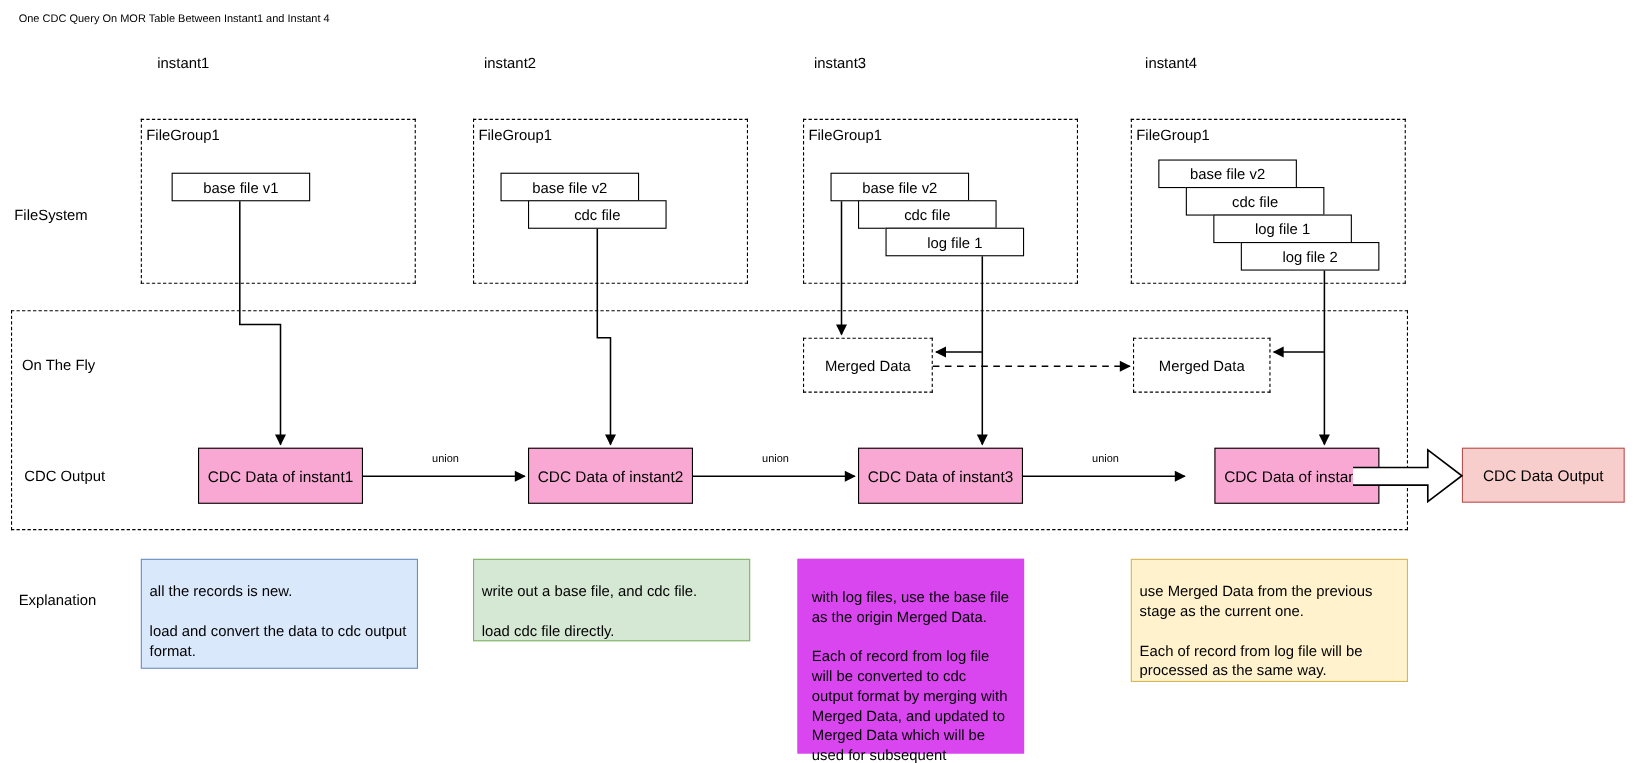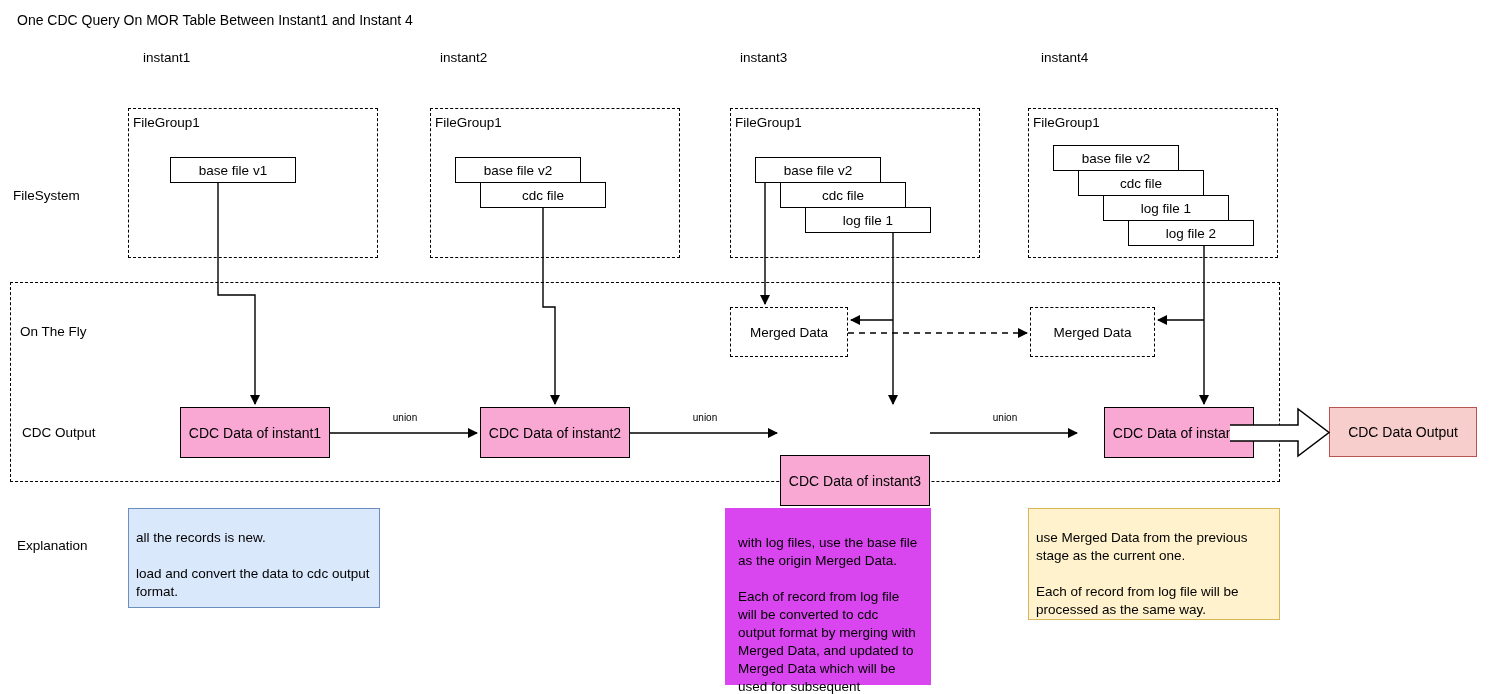--- a/index.html
+++ b/index.html
@@ -1,19 +1,19 @@
 <!DOCTYPE html>
 <html><head>
 <meta charset="utf-8">
 <style>
   html,body{margin:0;padding:0;background:#ffffff;}
   body{font-family:"Liberation Sans",sans-serif;color:#000;}
   #canvas{position:relative;width:1491px;height:694px;background:#fff;overflow:hidden;}
   .lbl{position:absolute;font-size:13.5px;white-space:nowrap;text-align:right;}
-  .title{position:absolute;left:17px;top:12px;font-size:14px;white-space:nowrap;}
+  .title{position:absolute;left:17px;top:12px;font-size:10px;white-space:nowrap;}
   .filegroup{position:absolute;width:250px;height:150px;border:1.3px dashed #000;box-sizing:border-box;z-index:1;}
   .fg-label{position:absolute;left:4px;top:6px;font-size:13.5px;}
   .filebox{position:absolute;width:126px;height:26px;border:1.5px solid #000;background:#fff;box-sizing:border-box;
            display:flex;align-items:center;justify-content:center;font-size:13.5px;z-index:2;}
   .container-dash{position:absolute;left:10px;top:282px;width:1270px;height:200px;border:1.3px dashed #000;box-sizing:border-box;z-index:0;}
   .merged{position:absolute;height:50px;border:1.3px dashed #000;background:#fff;box-sizing:border-box;
           display:flex;align-items:center;justify-content:center;font-size:13.5px;z-index:2;}
   .cdcbox{position:absolute;width:150px;height:51px;border:1.5px solid #000;background:#f9a8d4;box-sizing:border-box;
           display:flex;align-items:center;justify-content:center;font-size:14px;z-index:2;}
   .outputbox{position:absolute;left:1329px;top:407px;width:148px;height:50px;background:#f8cecc;border:1.5px solid #b85450;
@@ -50,53 +50,56 @@
   <div class="filegroup" style="left:430px;top:108px;">
     <div class="fg-label">FileGroup1</div>
   </div>
   <div class="filegroup" style="left:730px;top:108px;">
     <div class="fg-label">FileGroup1</div>
   </div>
   <div class="filegroup" style="left:1028px;top:108px;">
     <div class="fg-label">FileGroup1</div>
   </div>
 
-  <div class="filebox" style="left:170px;top:157px;">base file v1</div>
+  <div class="filebox" style="left:156px;top:157px;">base file v1</div>
 
   <div class="filebox" style="left:455px;top:157px;">base file v2</div>
   <div class="filebox" style="left:480px;top:182px;">cdc file</div>
 
   <div class="filebox" style="left:755px;top:157px;">base file v2</div>
   <div class="filebox" style="left:780px;top:182px;">cdc file</div>
   <div class="filebox" style="left:805px;top:207px;">log file 1</div>
 
   <div class="filebox" style="left:1053px;top:145px;">base file v2</div>
   <div class="filebox" style="left:1078px;top:170px;">cdc file</div>
   <div class="filebox" style="left:1103px;top:195px;">log file 1</div>
   <div class="filebox" style="left:1128px;top:220px;">log file 2</div>
 
   <div class="container-dash"></div>
 
   <div class="merged" style="left:730px;top:307px;width:118px;">Merged Data</div>
   <div class="merged" style="left:1030px;top:307px;width:125px;">Merged Data</div>
 
   <div class="cdcbox" style="left:180px;top:407px;">CDC Data of instant1</div>
   <div class="cdcbox" style="left:480px;top:407px;">CDC Data of instant2</div>
-  <div class="cdcbox" style="left:780px;top:407px;margin-top:48px;">CDC Data of instant3</div>
+  <div class="cdcbox" style="left:780px;top:407px;">CDC Data of instant3</div>
   <div class="cdcbox" style="left:1104px;top:407px;">CDC Data of instant4</div>
 
   <div class="union" style="left:375px;">union</div>
   <div class="union" style="left:675px;">union</div>
   <div class="union" style="left:975px;">union</div>
 
   <div class="outputbox">CDC Data Output</div>
 
   <div class="exp exp-0">all the records is new.
 
 load and convert the data to cdc output format.</div>
+  <div class="exp exp-1">write out a base file, and cdc file.
+
+load cdc file directly.</div>
   <div class="exp exp-2">with log files, use the base file as the origin Merged Data.
 
 Each of record from log file will be converted to cdc output format by merging with Merged Data, and updated to Merged Data which will be used for subsequent processing.</div>
   <div class="exp exp-3">use Merged Data from the previous stage as the current one.
 
 Each of record from log file will be processed as the same way.</div>
 
   <svg class="connectors" width="1491" height="694" viewBox="0 0 1491 694">
     <defs>
       <marker id="ah" viewBox="0 0 12 12" refX="10" refY="6" markerWidth="12" markerHeight="12" orient="auto" markerUnits="userSpaceOnUse">

